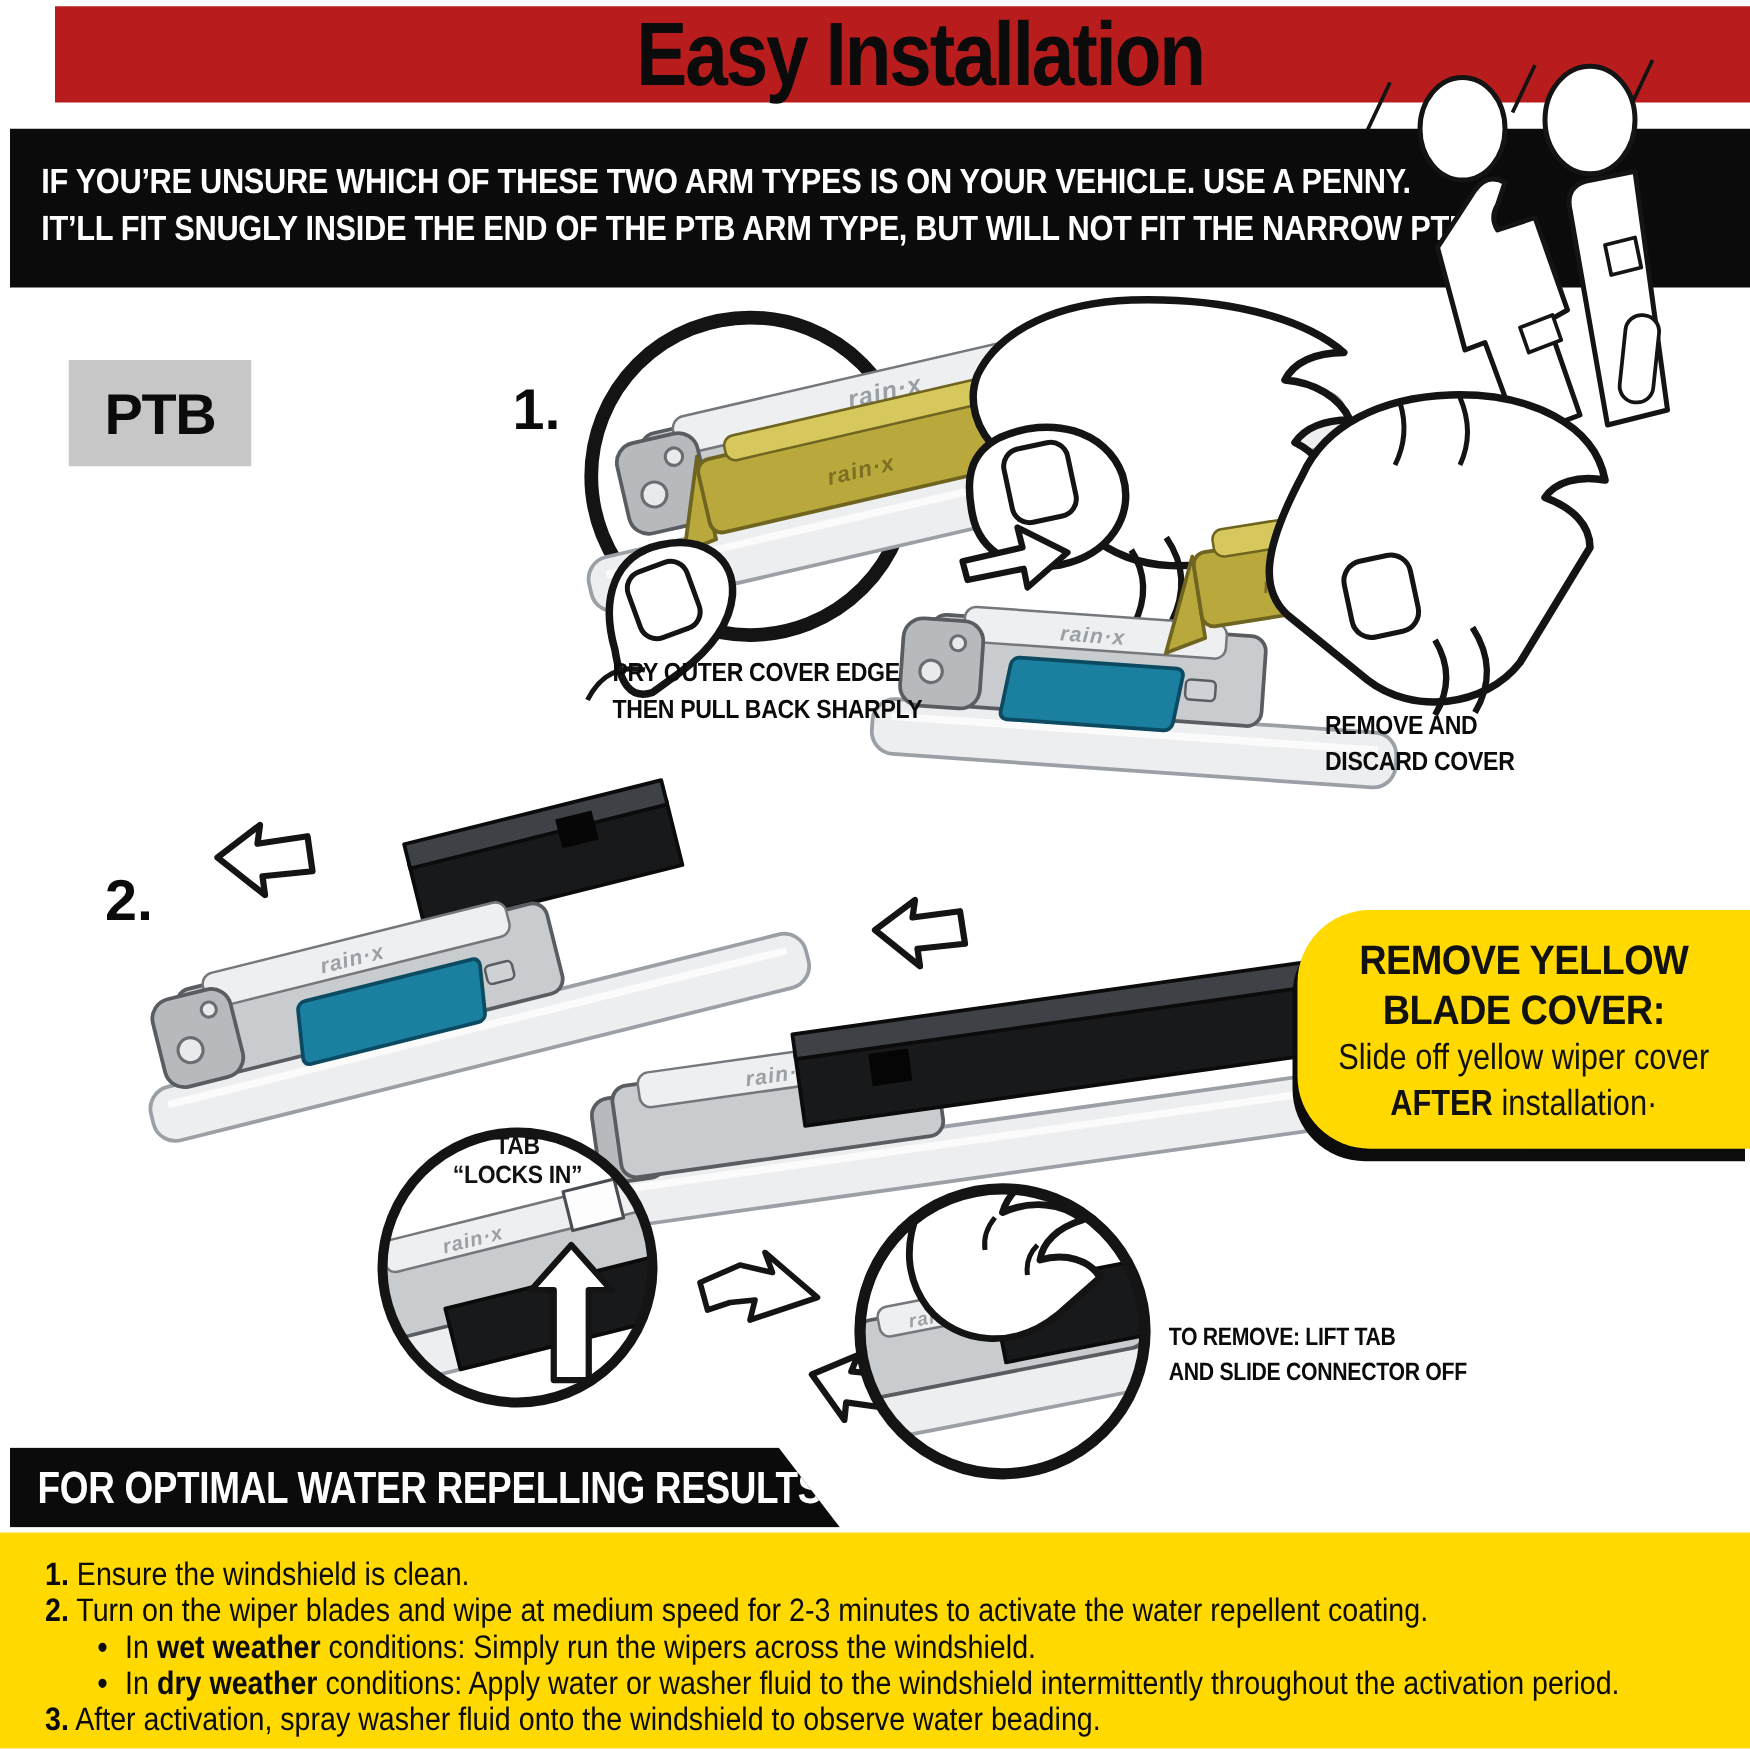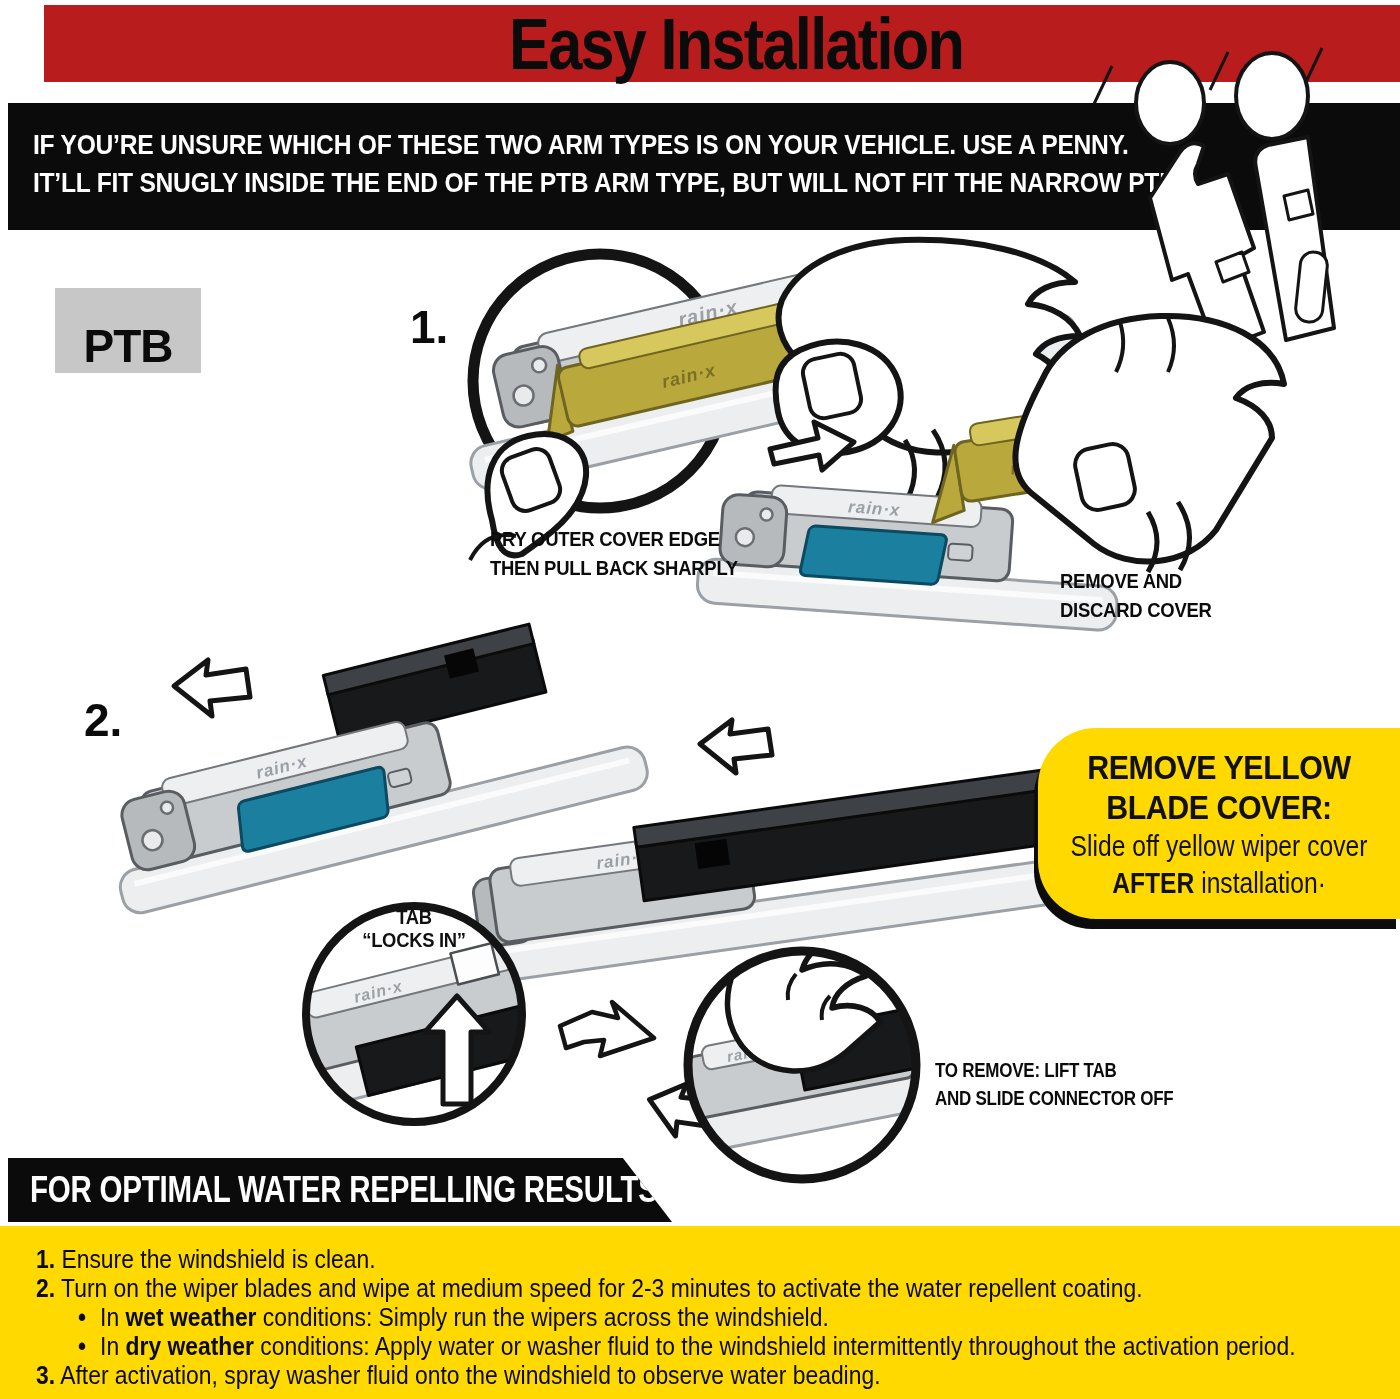--- a/index.html
+++ b/index.html
@@ -11,21 +11,21 @@
   .top-banner{left:8px;top:5px;width:1384px;height:77px;background:#b91c1c;
               display:flex;align-items:center;justify-content:center;z-index:1;margin-left:36px;}
   .title{font-size:72px;font-weight:bold;letter-spacing:-2px;color:#0b0b0b;
          transform:scaleX(.85);transform-origin:50% 50%;white-space:nowrap;}
   .note-band{left:8px;top:103px;width:1384px;height:127px;background:#0b0b0b;z-index:1;padding-left:13px;}
   .note-line{position:absolute;left:25px;color:#fff;font-weight:bold;font-size:28px;
              letter-spacing:-.3px;transform:scaleX(.88);transform-origin:0 0;white-space:nowrap;}
   .note1{top:26px;} .note2{top:64px;}
   
   .ptb-box{left:55px;top:288px;width:146px;height:85px;background:#c7c7c7;
-           display:flex;align-items:flex-end;justify-content:center;z-index:3;}
+           display:flex;align-items:center;justify-content:center;z-index:3;}
   .ptb-text{font-size:46px;font-weight:bold;letter-spacing:-1px;color:#0b0b0b;}
   .stepnum{font-size:46px;font-weight:bold;color:#0b0b0b;z-index:3;}
   .cap{font-weight:bold;color:#0b0b0b;font-size:21px;line-height:29px;letter-spacing:-.3px;
        transform:scaleX(.88);transform-origin:0 0;white-space:nowrap;z-index:3;}
   .tab-cap{left:332px;top:906px;width:164px;text-align:center;font-weight:bold;font-size:20px;
            line-height:23px;letter-spacing:-.3px;z-index:3;transform:scaleX(.92);transform-origin:50% 0;}
   .remove-cap{left:935px;top:1056px;font-size:20px;line-height:28px;transform:scaleX(.85);}
   
   .callout{left:1038px;top:728px;width:362px;height:189px;background:#FFD900;
            border-radius:58px 0 0 58px;box-shadow:-4px 10px 0 #0c0c0c;z-index:3;

